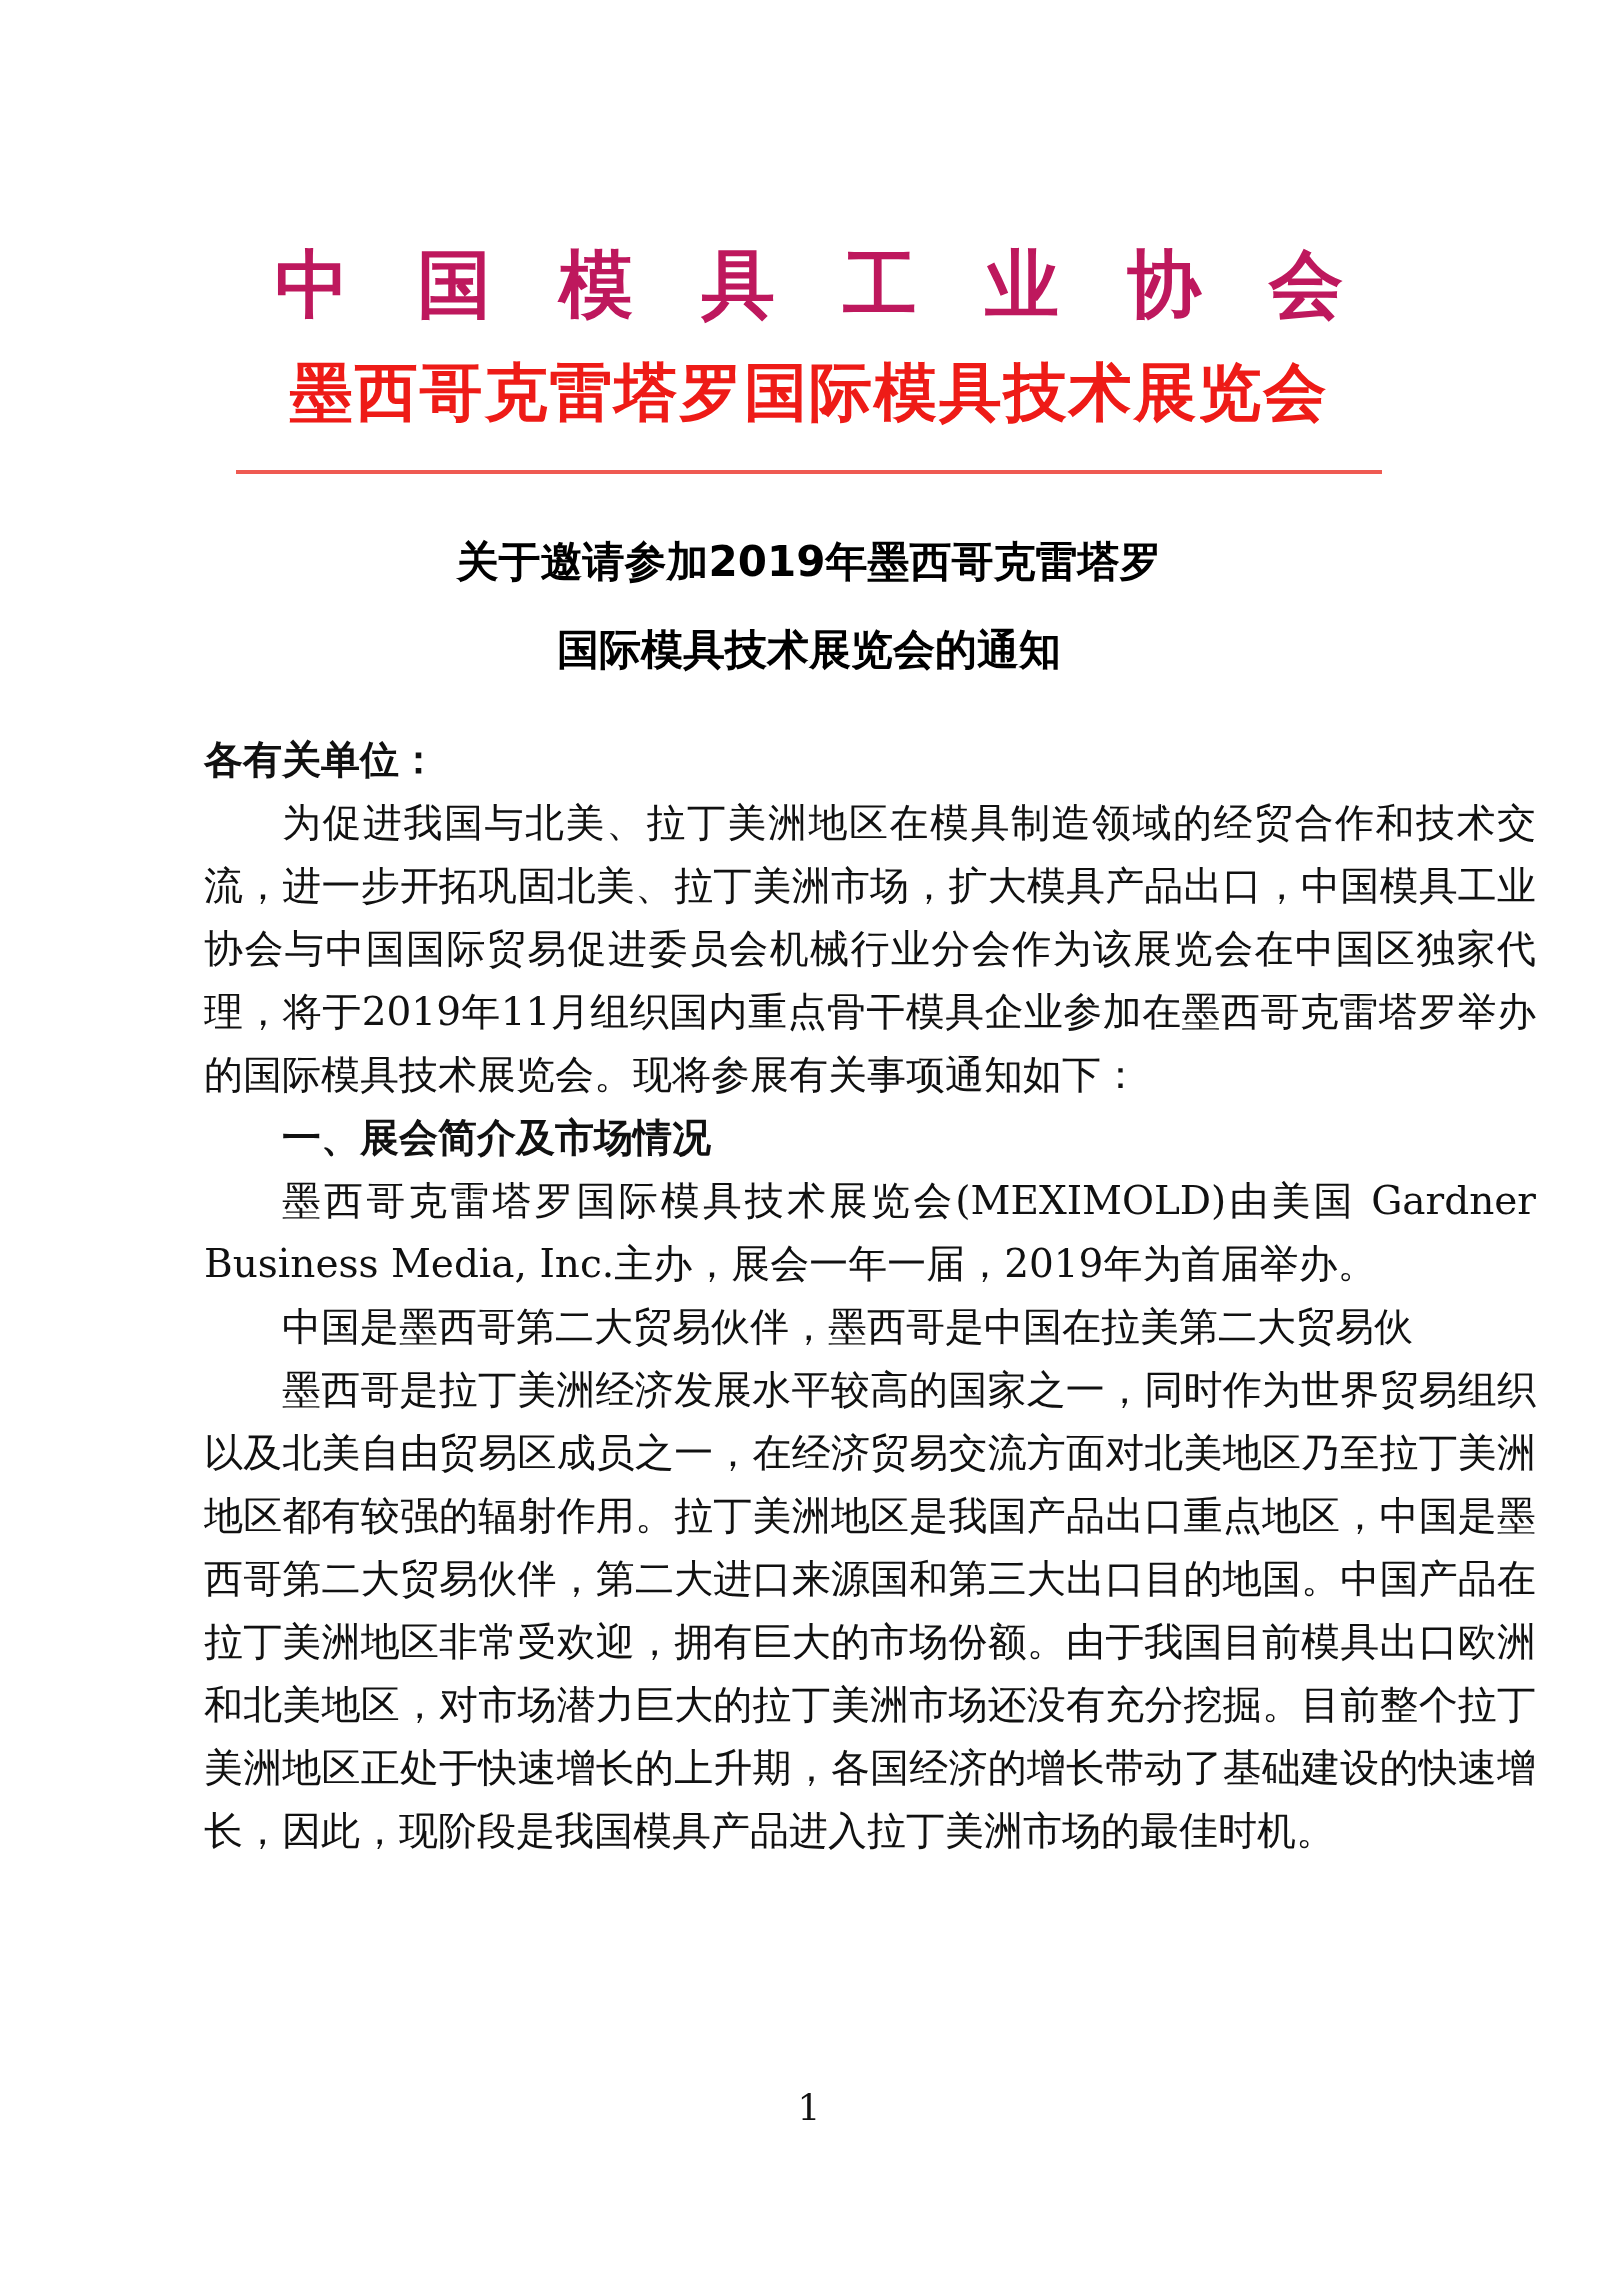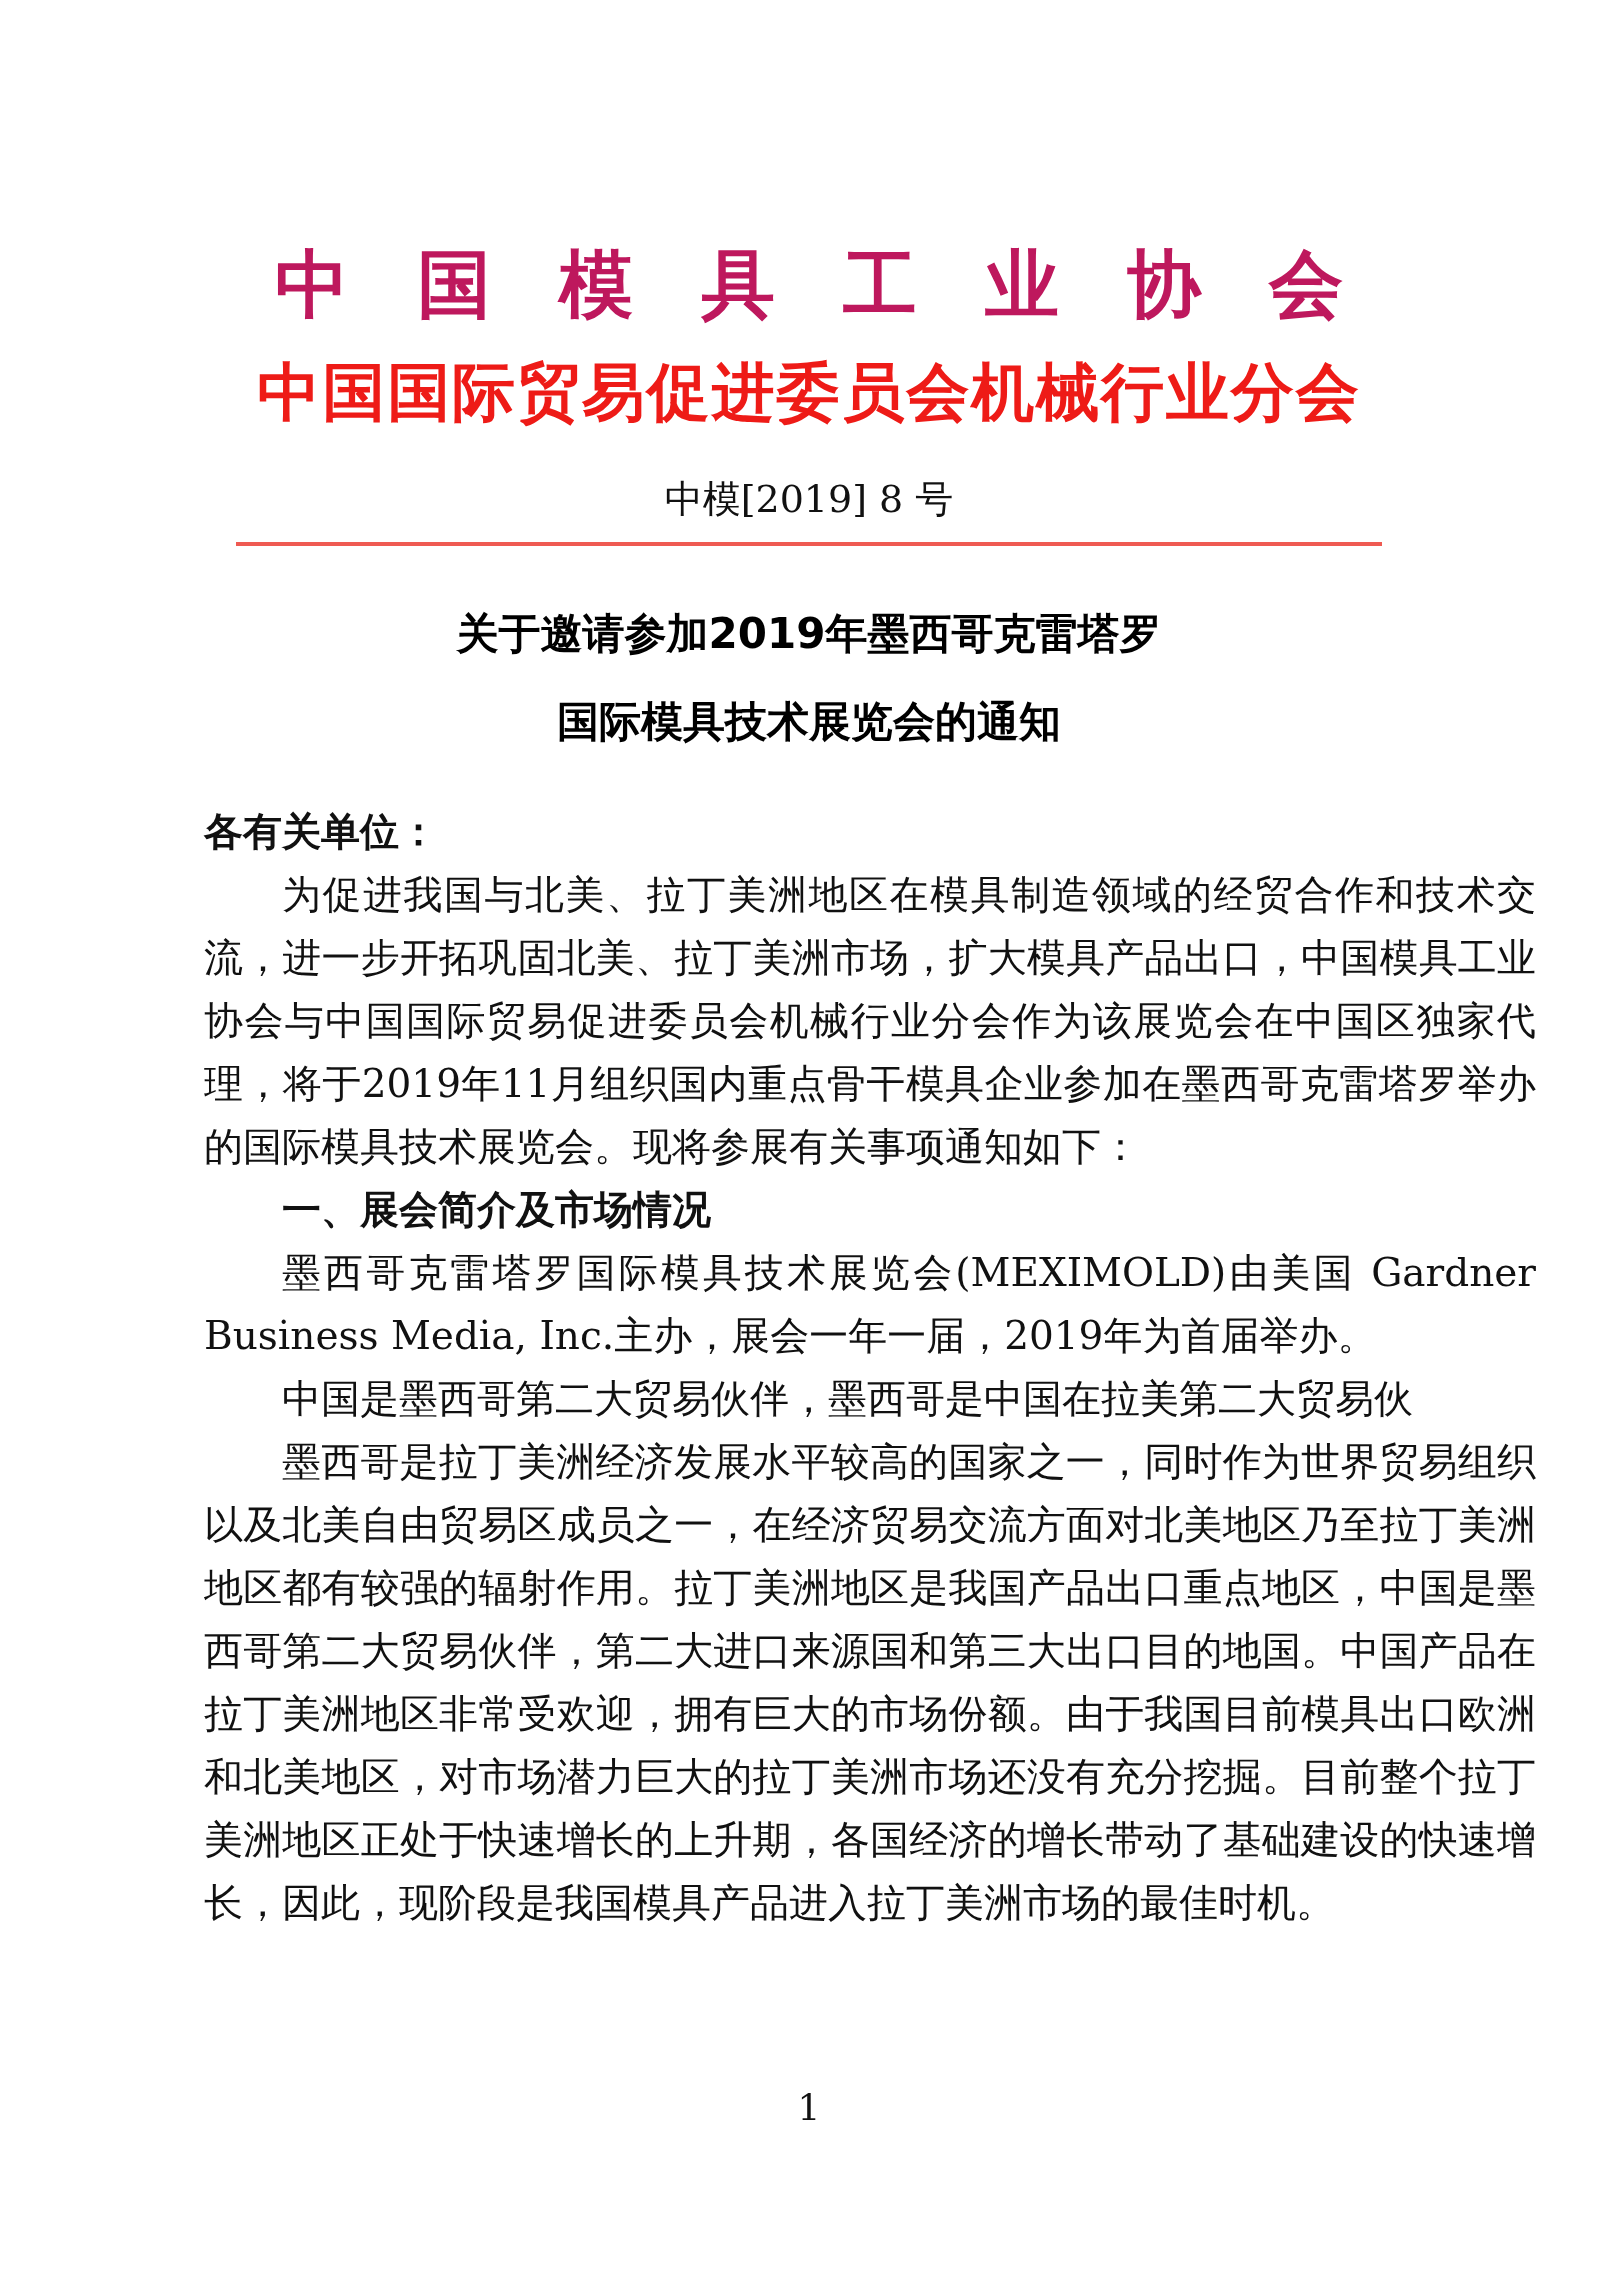--- a/index.html
+++ b/index.html
@@ -93,25 +93,24 @@
     color: #111111;
   }
 </style>
 </head>
 <body>
 
 <div class="page">
 
   <div class="letterhead">
     <div class="lh-line1">中国模具工业协会</div>
-    <div class="lh-line2">中国国际贸易促进委员会机械行业分会</div>
+    <div class="lh-line2">墨西哥克雷塔罗国际模具技术展览会</div>
   </div>
 
   <div class="doc-numbers">
-    <div>中模[2019] 8 号</div>
   </div>
 
   <div class="red-rule"></div>
 
   <div class="doc-title">
     <div>关于邀请参加2019年墨西哥克雷塔罗</div>
     <div>国际模具技术展览会的通知</div>
   </div>
 
   <div class="content">

